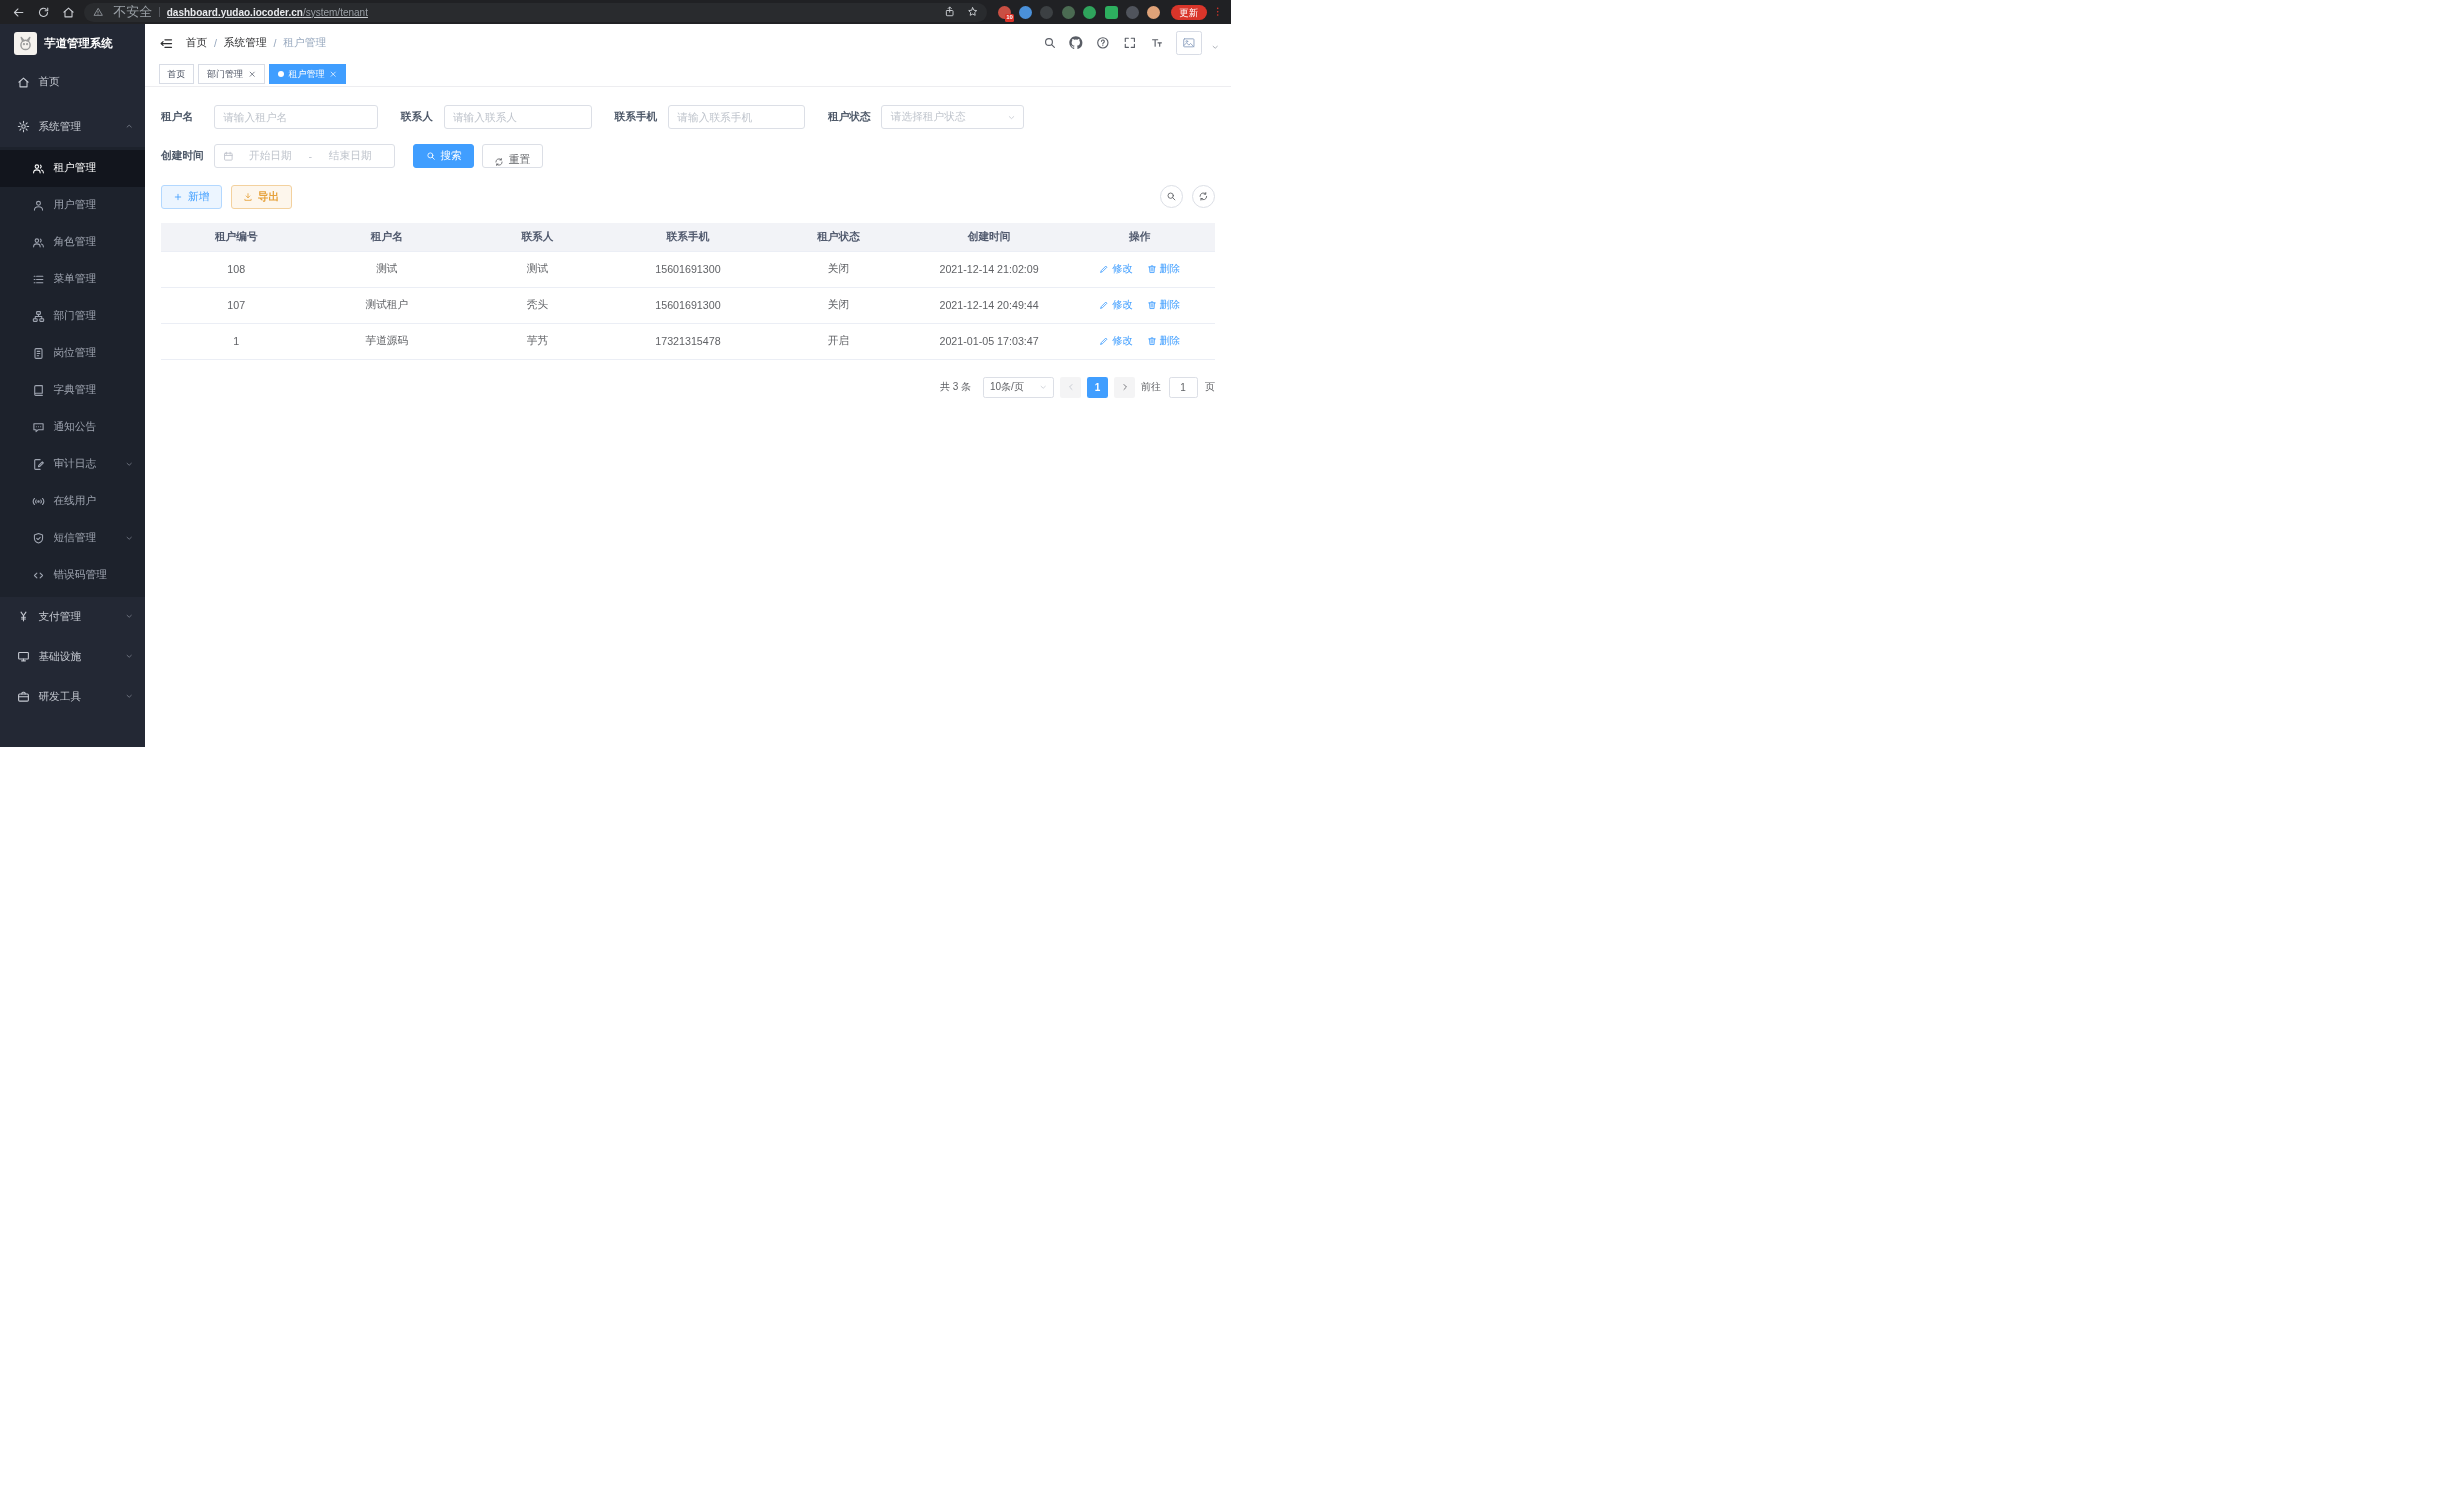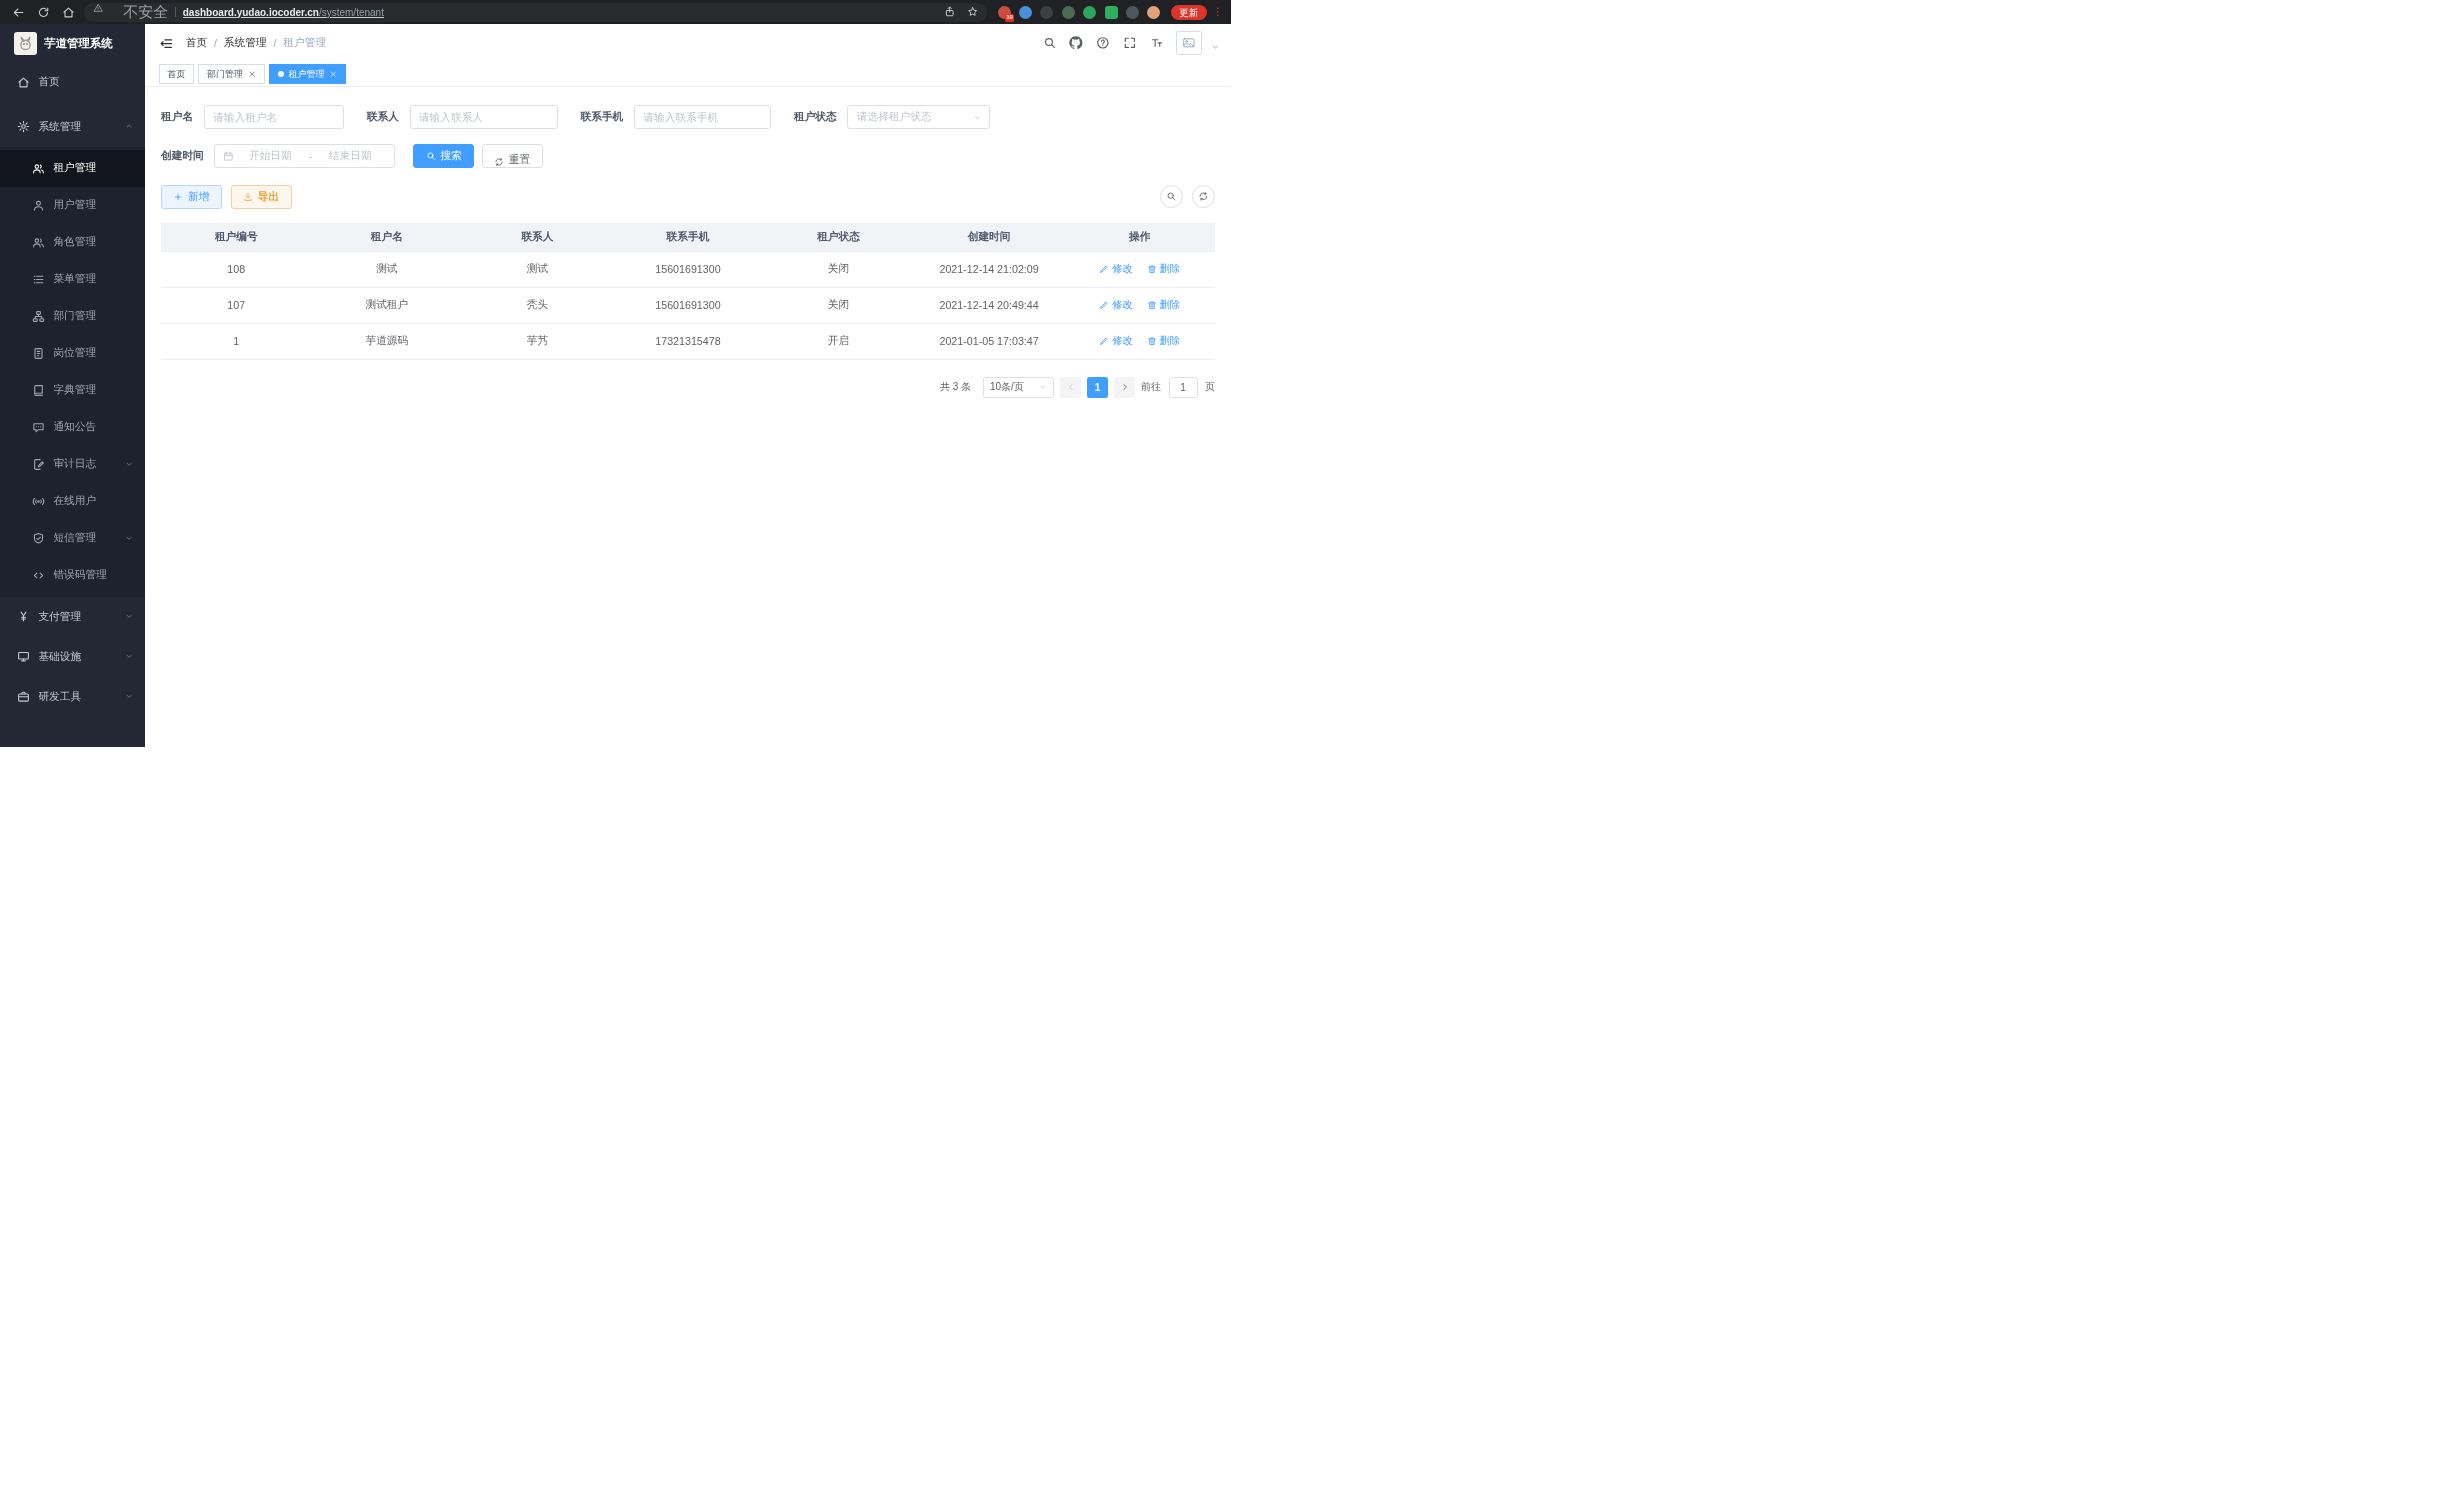--- a/index.html
+++ b/index.html
@@ -6,21 +6,21 @@
   html,body{width:1231px;height:747px;overflow:hidden;}
   body{font-family:"Liberation Sans","DejaVu Sans",sans-serif;background:#fff;font-size:10.7px;}
   svg.ic{fill:none;stroke:currentColor;stroke-width:2;stroke-linecap:round;stroke-linejoin:round;display:block;}
   svg.ic.fill{fill:currentColor;stroke:none;}
 
   
   .browser{height:24px;background:#202124;display:flex;align-items:center;padding:0 7.6px;color:#c8cbd0;}
   .b-nav{display:flex;align-items:center;gap:12px;margin:0 9px 0 4.6px;}
   .b-nav svg{width:13px;height:13px;}
   .omnibox{flex:1;height:19px;background:#292b2e;border-radius:10px;display:flex;align-items:center;padding:0 9px;min-width:0;}
-  .sec{display:flex;gap:20px;color:#9aa0a6;font-size:15px;white-space:nowrap;}
+  .sec{display:flex;align-items:center;gap:10px;color:#9aa0a6;font-size:13px;white-space:nowrap;}
   .sec svg{width:10px;height:10px;}
   .o-sep{width:0.8px;height:10.7px;background:#55585e;margin:0 6.9px;}
   .url{font-size:10px;white-space:nowrap;overflow:hidden;text-decoration:underline;}
   .url .domain{color:#e8eaed;font-weight:bold;}
   .url .path{color:#9aa0a6;}
   .o-spacer{flex:1;}
   .o-right{display:flex;align-items:center;gap:10.7px;color:#c8cbd0;}
   .o-right svg{width:11.4px;height:11.4px;}
   .ext{display:flex;align-items:center;gap:8.4px;margin:0 7.6px 0 10.7px;}
   .ext-i{width:13px;height:13px;border-radius:50%;position:relative;flex-shrink:0;}
@@ -65,21 +65,21 @@
   .tab.active{background:#409eff;border-color:#409eff;color:#fff;}
   .tab-dot{width:6px;height:6px;border-radius:50%;background:#fff;}
 
   .content{flex:1;padding:0 16px;overflow:hidden;}
   .filter-row{display:flex;align-items:center;margin-top:18px;}
   .filter-row.second{margin-top:15px;}
   .f-item{display:flex;align-items:center;margin-right:23px;}
   .f-label{color:#4e5969;font-weight:bold;margin-right:10.7px;white-space:nowrap;}
   .f-input{height:24px;border:0.8px solid #dcdfe6;border-radius:3px;padding:0 8.4px;font-size:10.7px;color:#606266;outline:none;}
   .f-input::placeholder{color:#bfc4cc;}
-  .w1{width:140px;} .w2{width:148px;} .w3{width:137px;}
+  .w1{width:164px;margin-left:10px;} .w2{width:148px;} .w3{width:137px;}
   .f-select{width:143px;height:24px;border:0.8px solid #dcdfe6;border-radius:3px;display:flex;align-items:center;justify-content:space-between;padding:0 7.6px 0 8.4px;color:#bfc4cc;cursor:pointer;}
   .f-select svg{width:9px;height:9px;color:#c0c4cc;}
   .date-range{width:181px;height:24px;border:0.8px solid #dcdfe6;border-radius:3px;display:flex;align-items:center;padding:0 7.6px;color:#bfc4cc;cursor:pointer;}
   .date-range svg{width:10.7px;height:10.7px;color:#c0c4cc;flex-shrink:0;}
   .dr-txt{flex:1;text-align:center;}
   .dr-sep{color:#bfc4cc;padding:0 1.5px;}
 
   .btn{height:24px;border-radius:3px;font-size:10.7px;display:inline-flex;align-items:center;gap:4.6px;padding:0 11.4px;border:0.8px solid #dcdfe6;background:#fff;color:#606266;cursor:pointer;white-space:nowrap;}
   .btn svg{width:10px;height:10px;}
   .btn-primary{background:#409eff;border-color:#409eff;color:#fff;margin-left:9px;}

